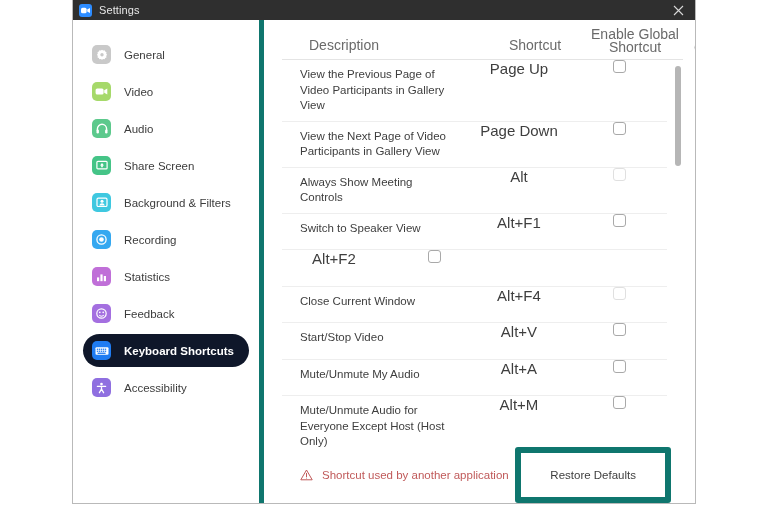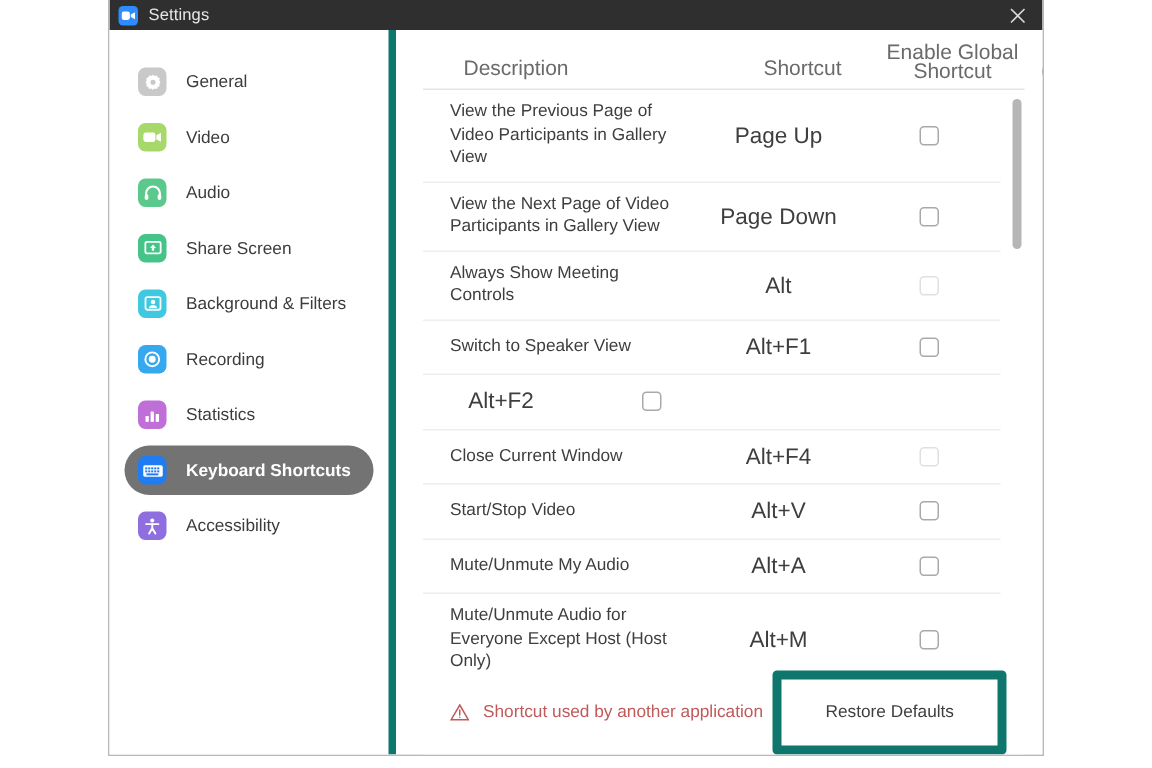--- a/index.html
+++ b/index.html
@@ -60,21 +60,21 @@
     padding-top: 18px;
   }
   .side-item {
     height: 33px;
     margin: 0 10px 4px 10px;
     padding-left: 9px;
     display: flex; align-items: center;
     border-radius: 17px;
     cursor: pointer;
   }
-  .side-item.selected { background: #737373; }
+  .side-item.selected { background: #0f172a; }
   .side-ico {
     width: 19px; height: 19px; flex: 0 0 19px;
     border-radius: 5px;
     display: flex; align-items: center; justify-content: center;
     margin-right: 13px;
   }
   .side-ico svg { display: block; }
   .side-label {
     font-size: 11.5px; color: #3c3c3c;
     font-family: "Liberation Sans", sans-serif;
@@ -104,21 +104,21 @@
   }
   .help-ico svg { display: block; }
 
   
   .tablewrap {
     flex: 1 1 auto; min-height: 0; position: relative;
     overflow: hidden; padding-right: 16px;
   }
   .rows { }
   .row {
-    display: flex; align-items: center;
+    display: flex; 
     min-height: 36.5px;
     border-bottom: 1px solid #eeeeee;
   }
   .c-desc {
     flex: 1 1 auto; padding: 7px 10px 7px 18px;
     font-size: 11.5px; color: #3e3e3e; line-height: 15.5px;
     font-family: "Liberation Sans", sans-serif;
   }
   .c-short {
     width: 104px; flex: 0 0 104px; text-align: center;
@@ -255,20 +255,31 @@
           <span class="side-ico" style="background:#c06fd8">
             <svg width="11" height="10" viewBox="0 0 11 10">
               <rect x="1" y="5.4" width="2.2" height="3.8" fill="#ffffff"></rect>
               <rect x="4.4" y="2.4" width="2.2" height="6.8" fill="#ffffff"></rect>
               <rect x="7.8" y="4" width="2.2" height="5.2" fill="#ffffff"></rect>
             </svg>
           </span>
           <span class="side-label">Statistics</span>
         </div>
 
+        <div class="side-item">
+          <span class="side-ico" style="background:#a46fe0">
+            <svg width="13" height="13" viewBox="0 0 13 13">
+              <circle cx="6.5" cy="6.5" r="4.7" fill="none" stroke="#ffffff" stroke-width="1.2"></circle>
+              <circle cx="4.8" cy="5.3" r="0.85" fill="#ffffff"></circle>
+              <circle cx="8.2" cy="5.3" r="0.85" fill="#ffffff"></circle>
+              <path d="M4.3 8 A2.6 2.6 0 0 0 8.7 8" stroke="#ffffff" stroke-width="1.1" fill="none"></path>
+            </svg>
+          </span>
+          <span class="side-label">Feedback</span>
+        </div>
 
         <div class="side-item selected">
           <span class="side-ico" style="background:#1f7cf2">
             <svg width="14" height="10" viewBox="0 0 14 10">
               <rect x="0.5" y="1.2" width="13" height="7.6" rx="1.1" fill="#ffffff"></rect>
               <g fill="#1f7cf2">
                 <rect x="1.8" y="2.6" width="1.4" height="1.3"></rect>
                 <rect x="3.8" y="2.6" width="1.4" height="1.3"></rect>
                 <rect x="5.8" y="2.6" width="1.4" height="1.3"></rect>
                 <rect x="7.8" y="2.6" width="1.4" height="1.3"></rect>

